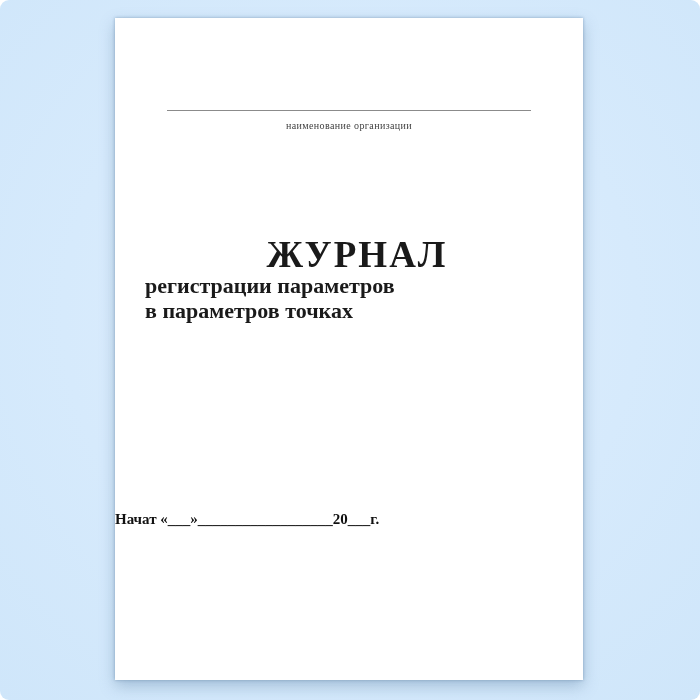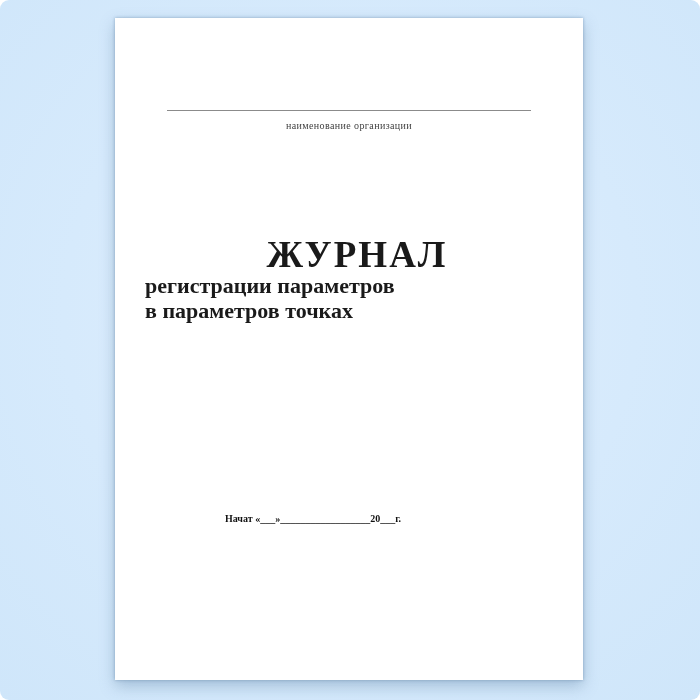--- a/index.html
+++ b/index.html
@@ -68,22 +68,22 @@
     line-height: 25px;
     font-weight: bold;
     color: #1a1a1a;
     margin-left: 30px;
   }
   .dates {
     position: absolute;
     top: 491px;
     left: 0;
     right: 72px;
-    text-align: center;
-    font-size: 10px;
+    text-align: left;
+    font-size: 15px;
     line-height: 20px;
     font-weight: bold;
     color: #111111;
     white-space: nowrap;
   }
   .date-label {
     display: inline;
   }
   .date-rest {
     display: inline;

